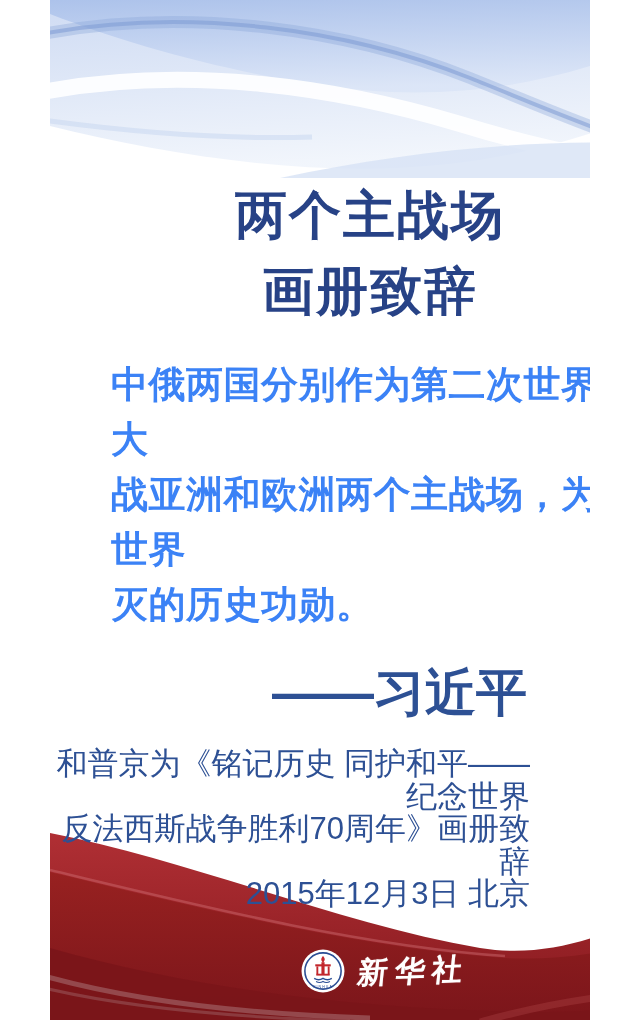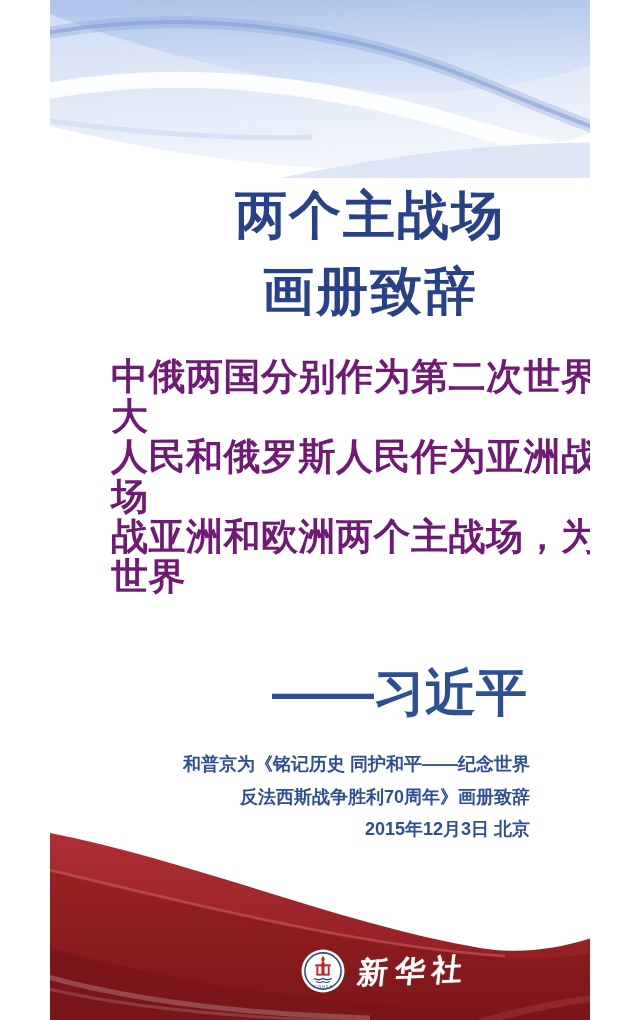--- a/index.html
+++ b/index.html
@@ -11,30 +11,30 @@
   .wave-top{position:absolute;top:0;left:0;width:640px;height:178px;z-index:1;}
   .wave-bottom{position:absolute;top:828px;left:0;width:640px;height:192px;z-index:1;}
 
   .title-block{
     position:absolute;top:177px;left:0;width:640px;z-index:2;
     text-align:center;color:#274286;font-weight:800;
     font-size:52px;line-height:76px;letter-spacing:2px;
   }
   .quote-body{
     position:absolute;top:357px;left:61px;width:522px;z-index:2;
-    color:#701a75;font-size:37px;line-height:40px;font-weight:600;
+    color:#3b82f6;font-size:37px;line-height:55px;font-weight:600;
     letter-spacing:0.5px;
   }
   .attribution{
     position:absolute;top:670px;right:63px;z-index:2;
     color:#2d5094;font-size:51px;font-weight:800;line-height:46px;
   }
   .source-block{
     position:absolute;top:748px;right:60px;z-index:2;text-align:right;
-    color:#2d5094;font-size:18px;line-height:32.5px;font-weight:700;
+    color:#2d5094;font-size:31px;line-height:32.5px;font-weight:400;
   }
   .logo{
     position:absolute;top:949px;left:251px;z-index:3;
     display:flex;align-items:center;gap:13px;
   }
   .logo-name{
     color:#ffffff;font-size:30px;font-weight:700;letter-spacing:7px;
     transform:skewX(-8deg) rotate(-2deg);
     font-family:"Liberation Serif","DejaVu Serif",serif;
     text-shadow:0 0 1px rgba(255,255,255,.6);
@@ -65,22 +65,22 @@
     <path d="M-8,120 C80,132 170,140 262,137" fill="none" stroke="#c6d5f0" stroke-width="5" opacity="0.5"></path>
   </svg>
 
   <div class="title-block">
     <div>两个主战场</div>
     <div>画册致辞</div>
   </div>
 
   <div class="quote-body">
     <div>中俄两国分别作为第二次世界大</div>
-    <div>人民和俄罗斯人民作为亚洲战场</div>
     <div>战亚洲和欧洲两个主战场，为世界</div>
+    <div>灭的历史功勋。</div>
   </div>
 
   <div class="attribution">——习近平</div>
 
   <div class="source-block">
     <div>和普京为《铭记历史 同护和平——纪念世界</div>
     <div>反法西斯战争胜利70周年》画册致辞</div>
     <div>2015年12月3日 北京</div>
   </div>
 

